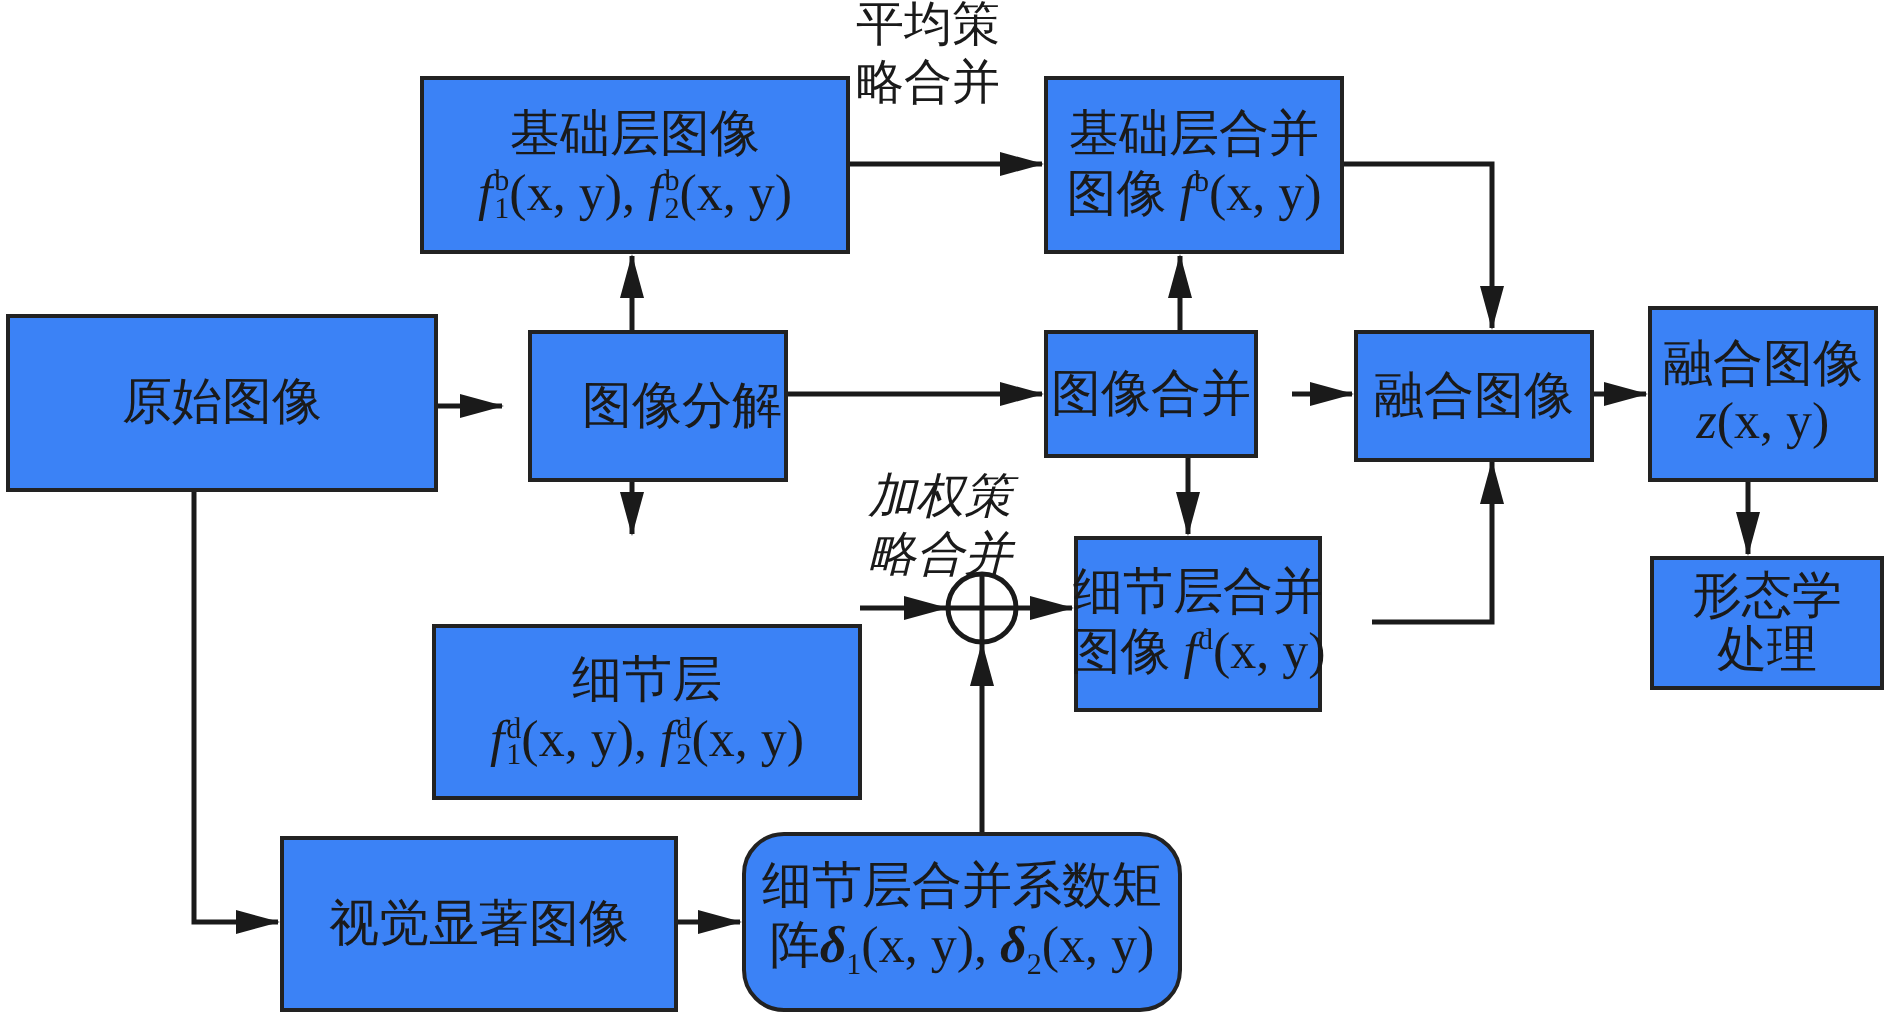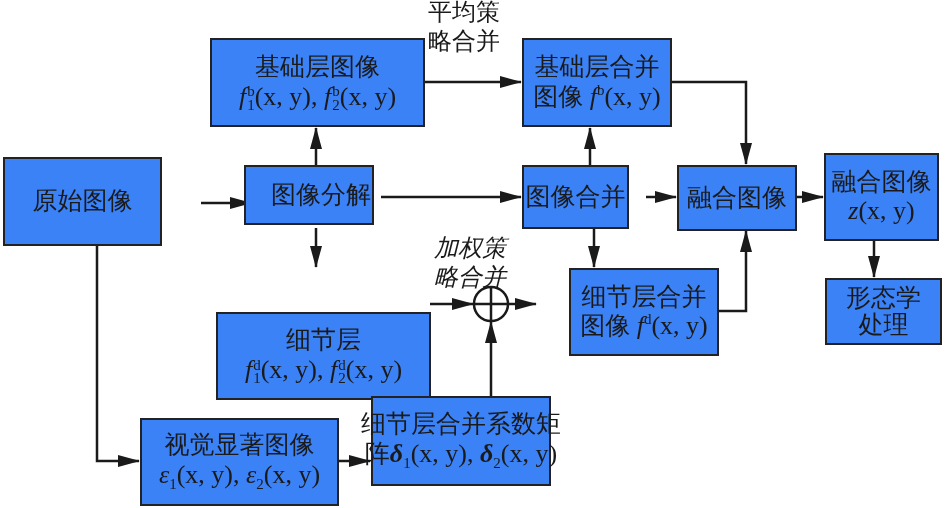--- a/index.html
+++ b/index.html
@@ -79,25 +79,25 @@
 
 <div class="label" style="left:428px; top:-2px;">
   <div>平均策</div>
   <div>略合并</div>
 </div>
 <div class="label" style="left:434px; top:234px;font-style:italic;">
   <div>加权策</div>
   <div>略合并</div>
 </div>
 
-<div class="box" style="left:3px; top:157px; width:159px; height:89px;">
+<div class="box" style="left:3px; top:157px; width:216px; height:89px;">
   <div class="cn">原始图像</div>
 </div>
 
-<div class="box" style="left:244px; top:165px; width:130px; height:60px;padding-left:24px;">
+<div class="box" style="left:264px; top:165px; width:130px; height:76px;padding-left:24px;">
   <div class="cn">图像分解</div>
 </div>
 
 <div class="box" style="left:210px; top:38px; width:215px; height:89px;">
   <div class="cn">基础层图像</div>
   <div class="math">
     <i>f</i><span class="stack">
         <span>b</span>
         <span>1</span>
       </span><span>(x, y)</span>, <i>f</i><span class="stack">
@@ -115,44 +115,41 @@
         <span>1</span>
       </span><span>(x, y)</span>, <i>f</i><span class="stack">
         <span>d</span>
         <span>2</span>
       </span><span>(x, y)</span>
   </div>
 </div>
 
 <div class="box" style="left:140px; top:418px; width:199px; height:88px;">
   <div class="cn">视觉显著图像</div>
-  <div class="math">
-    <i>ε</i><sub>1</sub><span>(x, y)</span>, <i>ε</i><sub>2</sub><span>(x, y)</span>
-  </div>
 </div>
 
-<div class="box" style="left:371px; top:396px; width:180px; height:90px;">
+<div class="box" style="left:371px; top:416px; width:220px; height:90px;border-radius:21px;">
   <div class="cn">细节层合并系数矩</div>
   <div class="math">
     <span class="cn">阵</span><b>δ</b><sub>1</sub><span>(x, y)</span>, <b>δ</b><sub>2</sub><span>(x, y)</span>
   </div>
 </div>
 
 <div class="box" style="left:522px; top:38px; width:150px; height:89px;">
   <div class="cn">基础层合并</div>
   <div class="math">
     <span class="cn">图像</span> <i>f</i><sup>b</sup><span>(x, y)</span>
   </div>
 </div>
 
 <div class="box" style="left:522px; top:165px; width:107px; height:64px;">
   <div class="cn">图像合并</div>
 </div>
 
-<div class="box" style="left:537px; top:268px; width:150px; height:88px;margin-left:32px;">
+<div class="box" style="left:537px; top:268px; width:124px; height:88px;">
   <div class="cn">细节层合并</div>
   <div class="math">
     <span class="cn">图像</span> <i>f</i><sup>d</sup><span>(x, y)</span>
   </div>
 </div>
 
 <div class="box" style="left:677px; top:165px; width:120px; height:66px;">
   <div class="cn">融合图像</div>
 </div>
 

